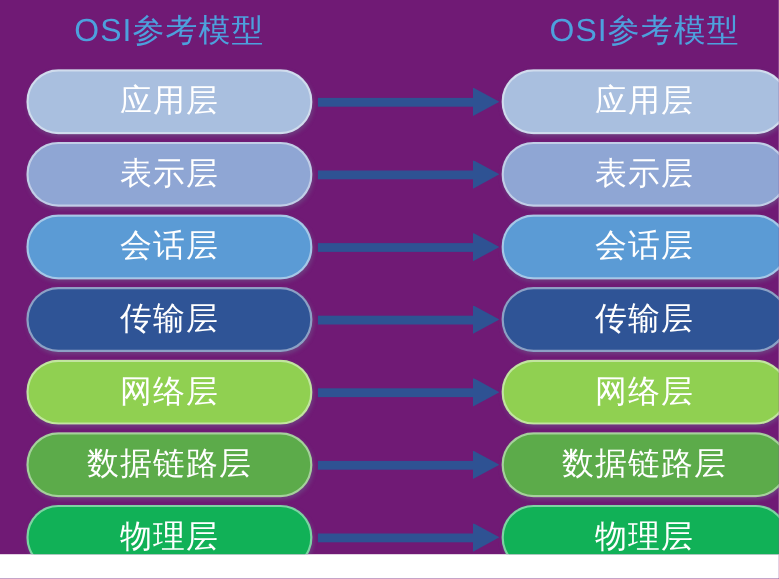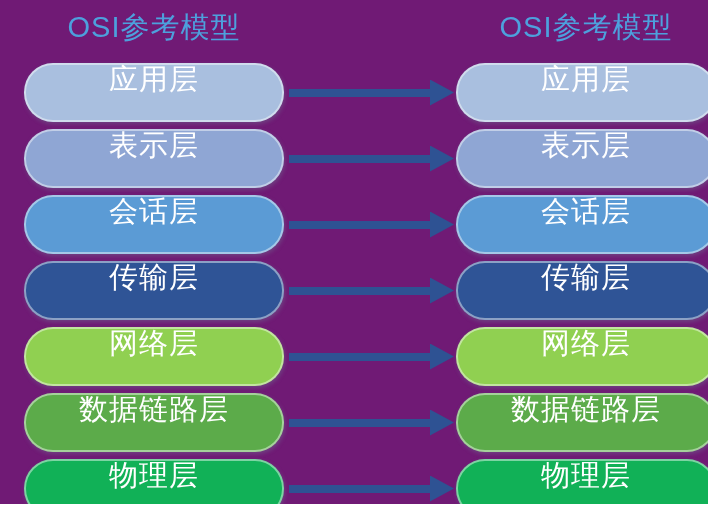--- a/index.html
+++ b/index.html
@@ -33,21 +33,21 @@
     align-items: center;
     justify-content: center;
     font-size: 29px;
     font-weight: 400;
     letter-spacing: 1px;
   }
   .pill {
     height: 59px;
     border-radius: 29px;
     display: flex;
-    align-items: flex-start;
+    align-items: center;
     justify-content: center;
     box-sizing: border-box;
     border: 2px solid rgba(255,255,255,0.45);
     box-shadow: 1px 2px 4px rgba(110,125,150,0.40);
   }
   .pill-label {
     font-size: 29px;
     letter-spacing: 1px;
     line-height: 1;
     white-space: nowrap;

